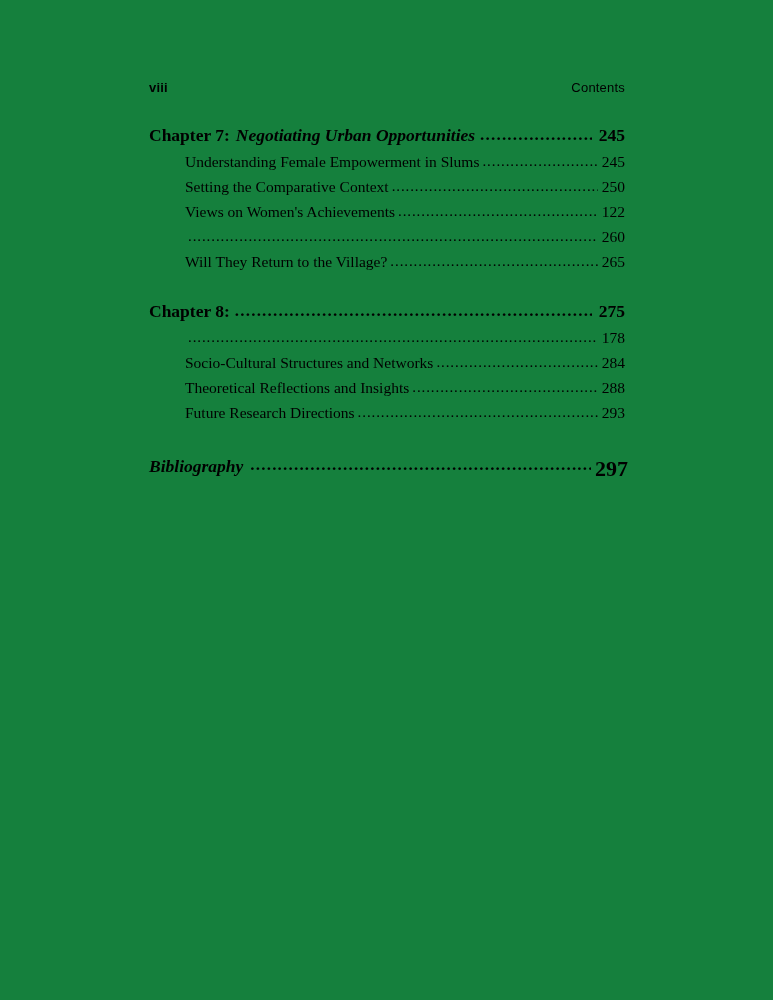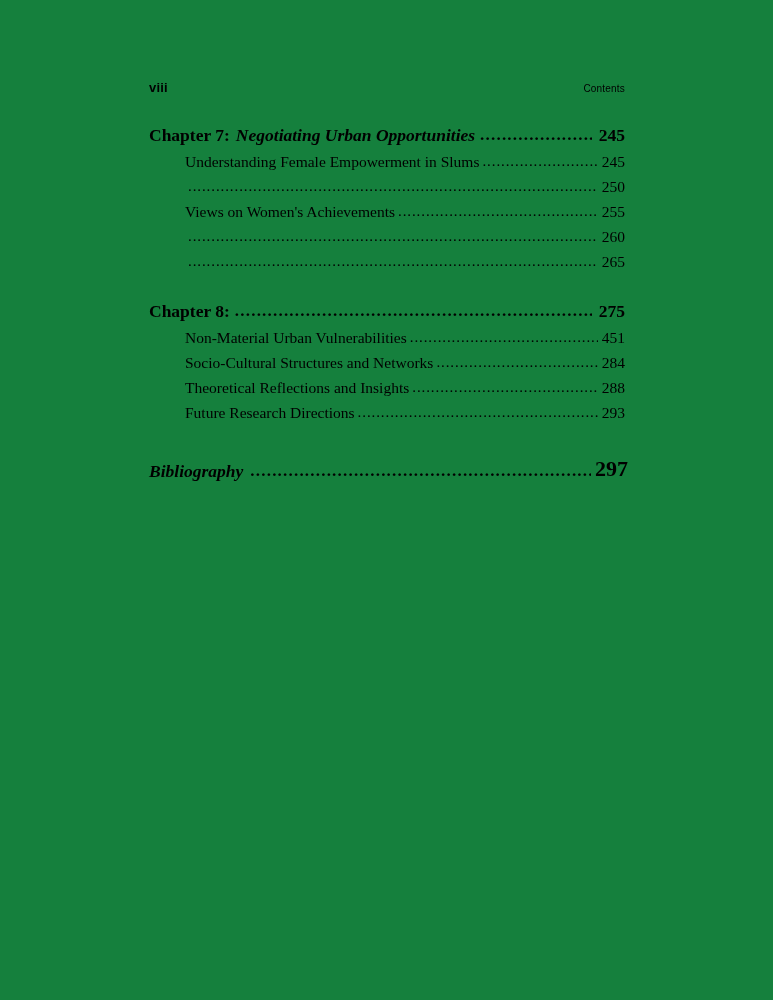--- a/index.html
+++ b/index.html
@@ -38,21 +38,21 @@
     font-family: "Liberation Sans", sans-serif;
     font-size: 12.5px;
     letter-spacing: 0.2px;
   }
   .runhead .folio {
     font-weight: bold;
     font-size: 13px;
   }
   .runhead .title {
     font-weight: normal;
-    font-size: 10px;
+    font-size: 13px;
   }
 
   
   .toc {
     margin-top: 30px;
   }
 
   .chap {
     display: flex;
     align-items: baseline;
@@ -104,21 +104,21 @@
   .sub .pg {
     font-size: 15.5px;
     min-width: 26px;
     text-align: right;
   }
 
   .group { margin-bottom: 6px; }
 
   .biblio {
     display: flex;
-    align-items: flex-end;
+    align-items: flex-start;
     font-size: 17.5px;
     font-weight: bold;
     font-style: italic;
     margin-top: 34px;
     white-space: nowrap;
   }
   .biblio .leader {
     flex: 1 1 auto;
     overflow: hidden;
     white-space: nowrap;
@@ -157,49 +157,50 @@
           <span class="leader">...............................................................................................................................................................................................</span>
           <span class="pg">245</span>
         </div>
 
         <div class="sub">
           <span class="txt">Understanding Female Empowerment in Slums</span>
           <span class="leader">...............................................................................................................................................................................................</span>
           <span class="pg">245</span>
         </div>
         <div class="sub">
+          <span class="txt">Setting the Comparative Context</span>
           <span class="leader">...............................................................................................................................................................................................</span>
           <span class="pg">250</span>
         </div>
         <div class="sub">
           <span class="txt">Views on Women's Achievements</span>
           <span class="leader">...............................................................................................................................................................................................</span>
-          <span class="pg">255</span>
+          <span class="pg">122</span>
         </div>
         <div class="sub">
           <span class="leader">...............................................................................................................................................................................................</span>
           <span class="pg">260</span>
         </div>
         <div class="sub">
+          <span class="txt">Will They Return to the Village?</span>
           <span class="leader">...............................................................................................................................................................................................</span>
           <span class="pg">265</span>
         </div>
       </div>
 
       <div class="group">
         <div class="chap">
           <span class="lbl">Chapter 8:</span>
           <span class="leader">...............................................................................................................................................................................................</span>
           <span class="pg">275</span>
         </div>
 
         <div class="sub">
-          <span class="txt">Non-Material Urban Vulnerabilities</span>
-          <span class="leader">...............................................................................................................................................................................................</span>
-          <span class="pg">451</span>
+          <span class="leader">...............................................................................................................................................................................................</span>
+          <span class="pg">178</span>
         </div>
         <div class="sub">
           <span class="txt">Socio-Cultural Structures and Networks</span>
           <span class="leader">...............................................................................................................................................................................................</span>
           <span class="pg">284</span>
         </div>
         <div class="sub">
           <span class="txt">Theoretical Reflections and Insights</span>
           <span class="leader">...............................................................................................................................................................................................</span>
           <span class="pg">288</span>

